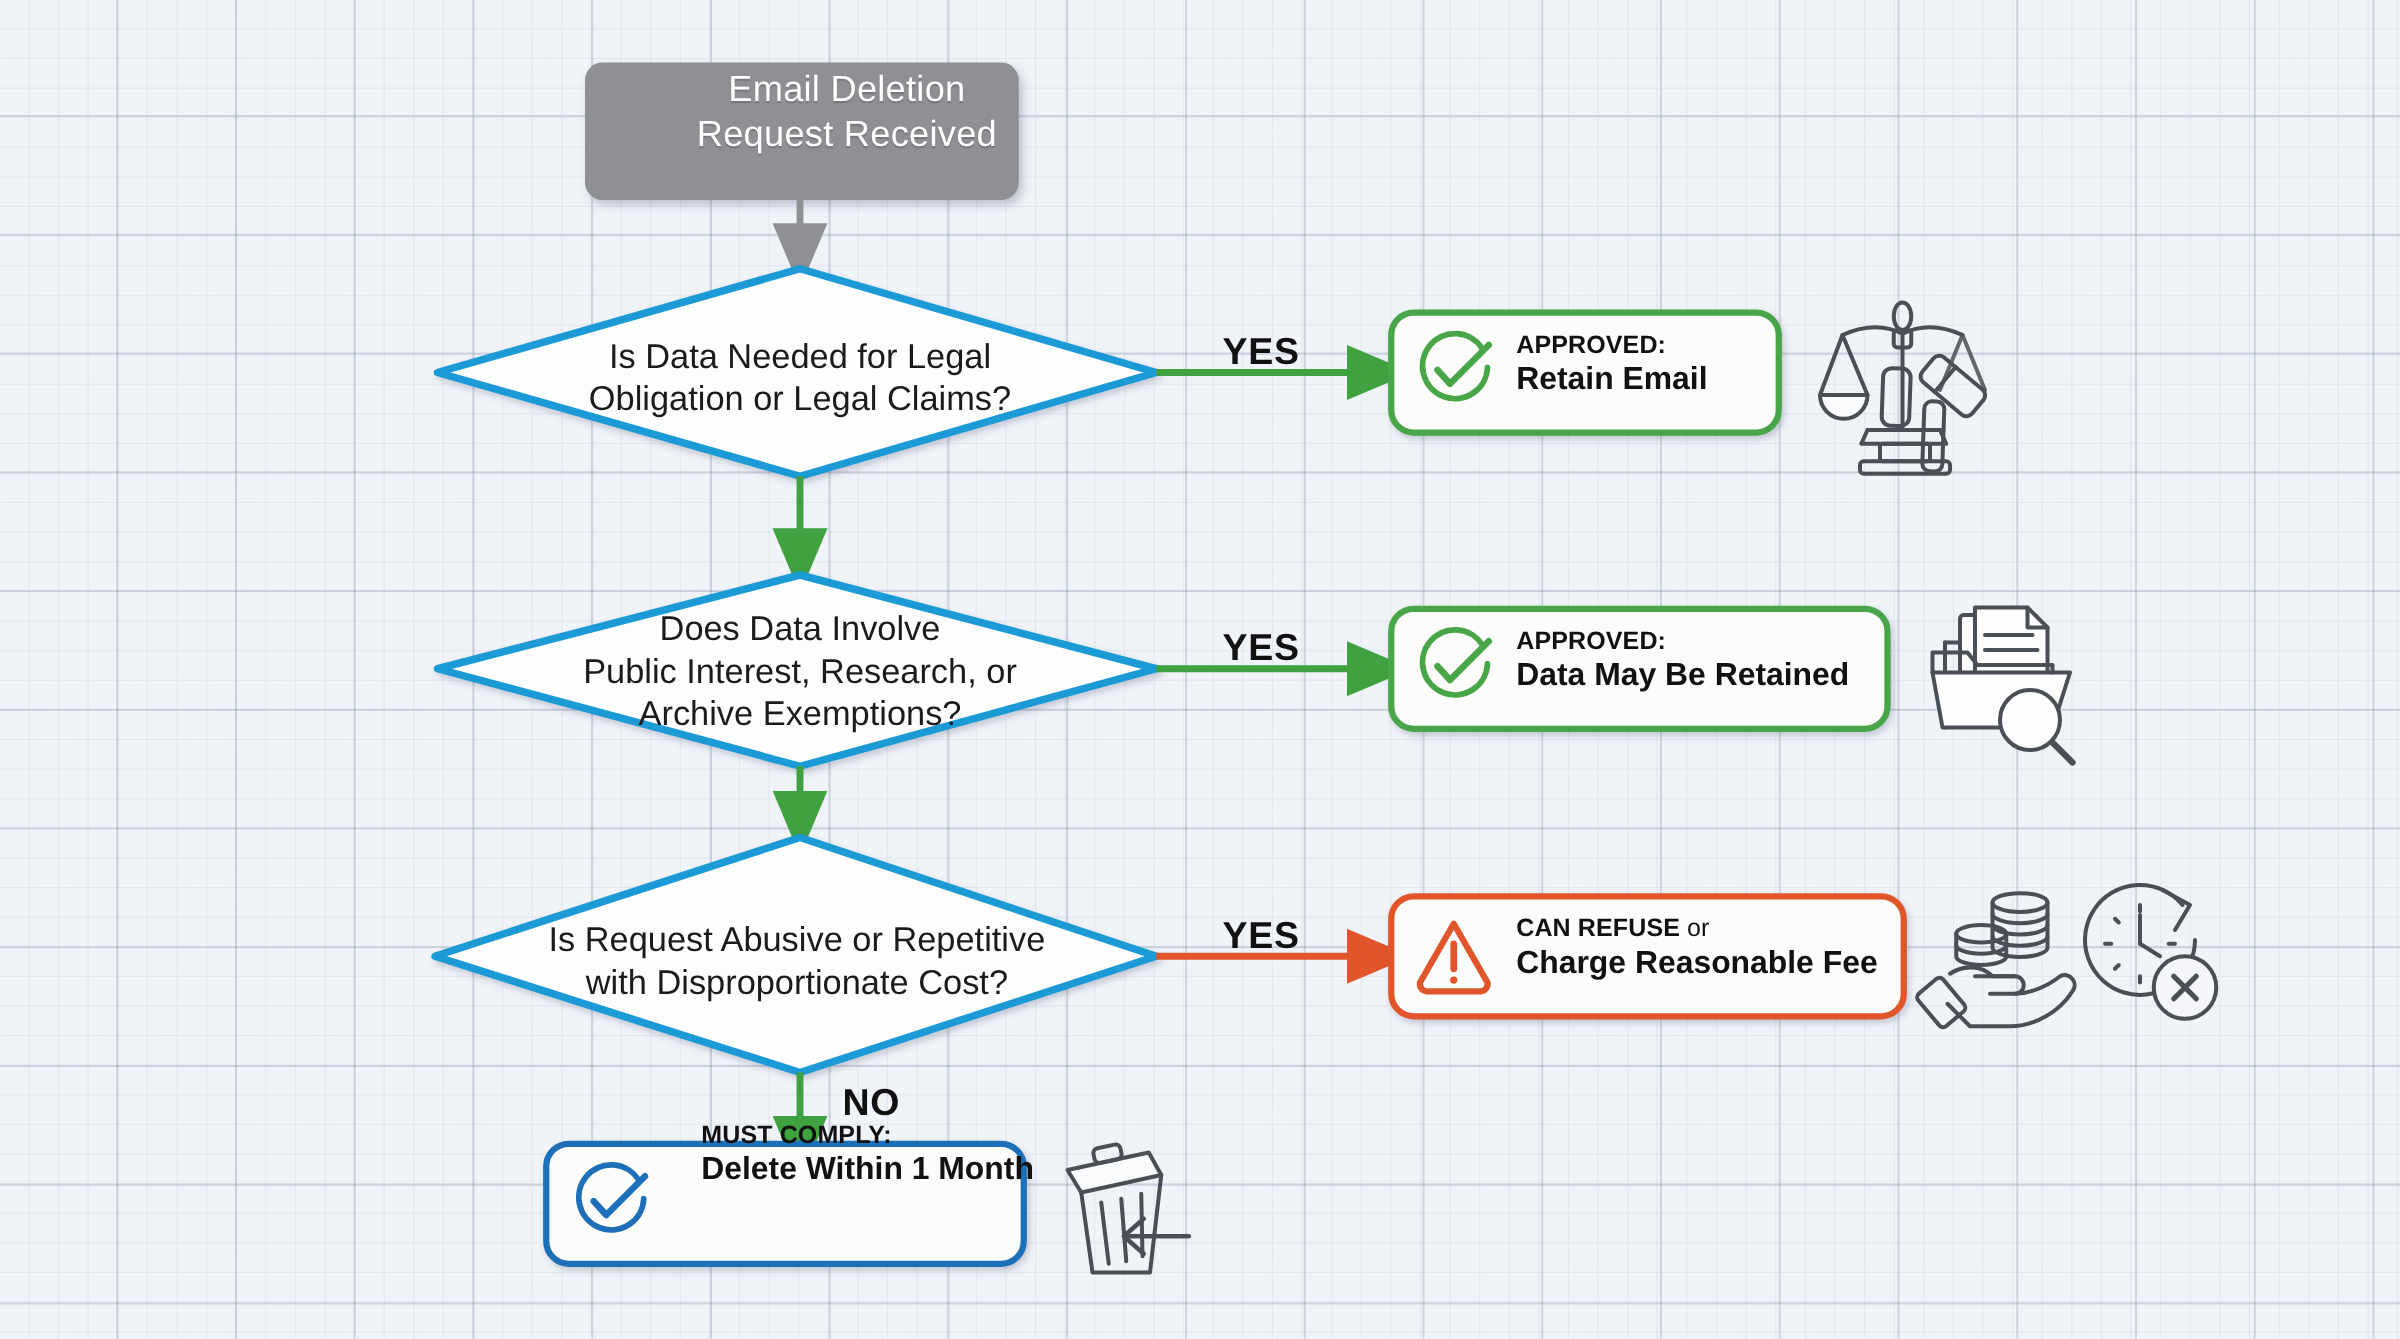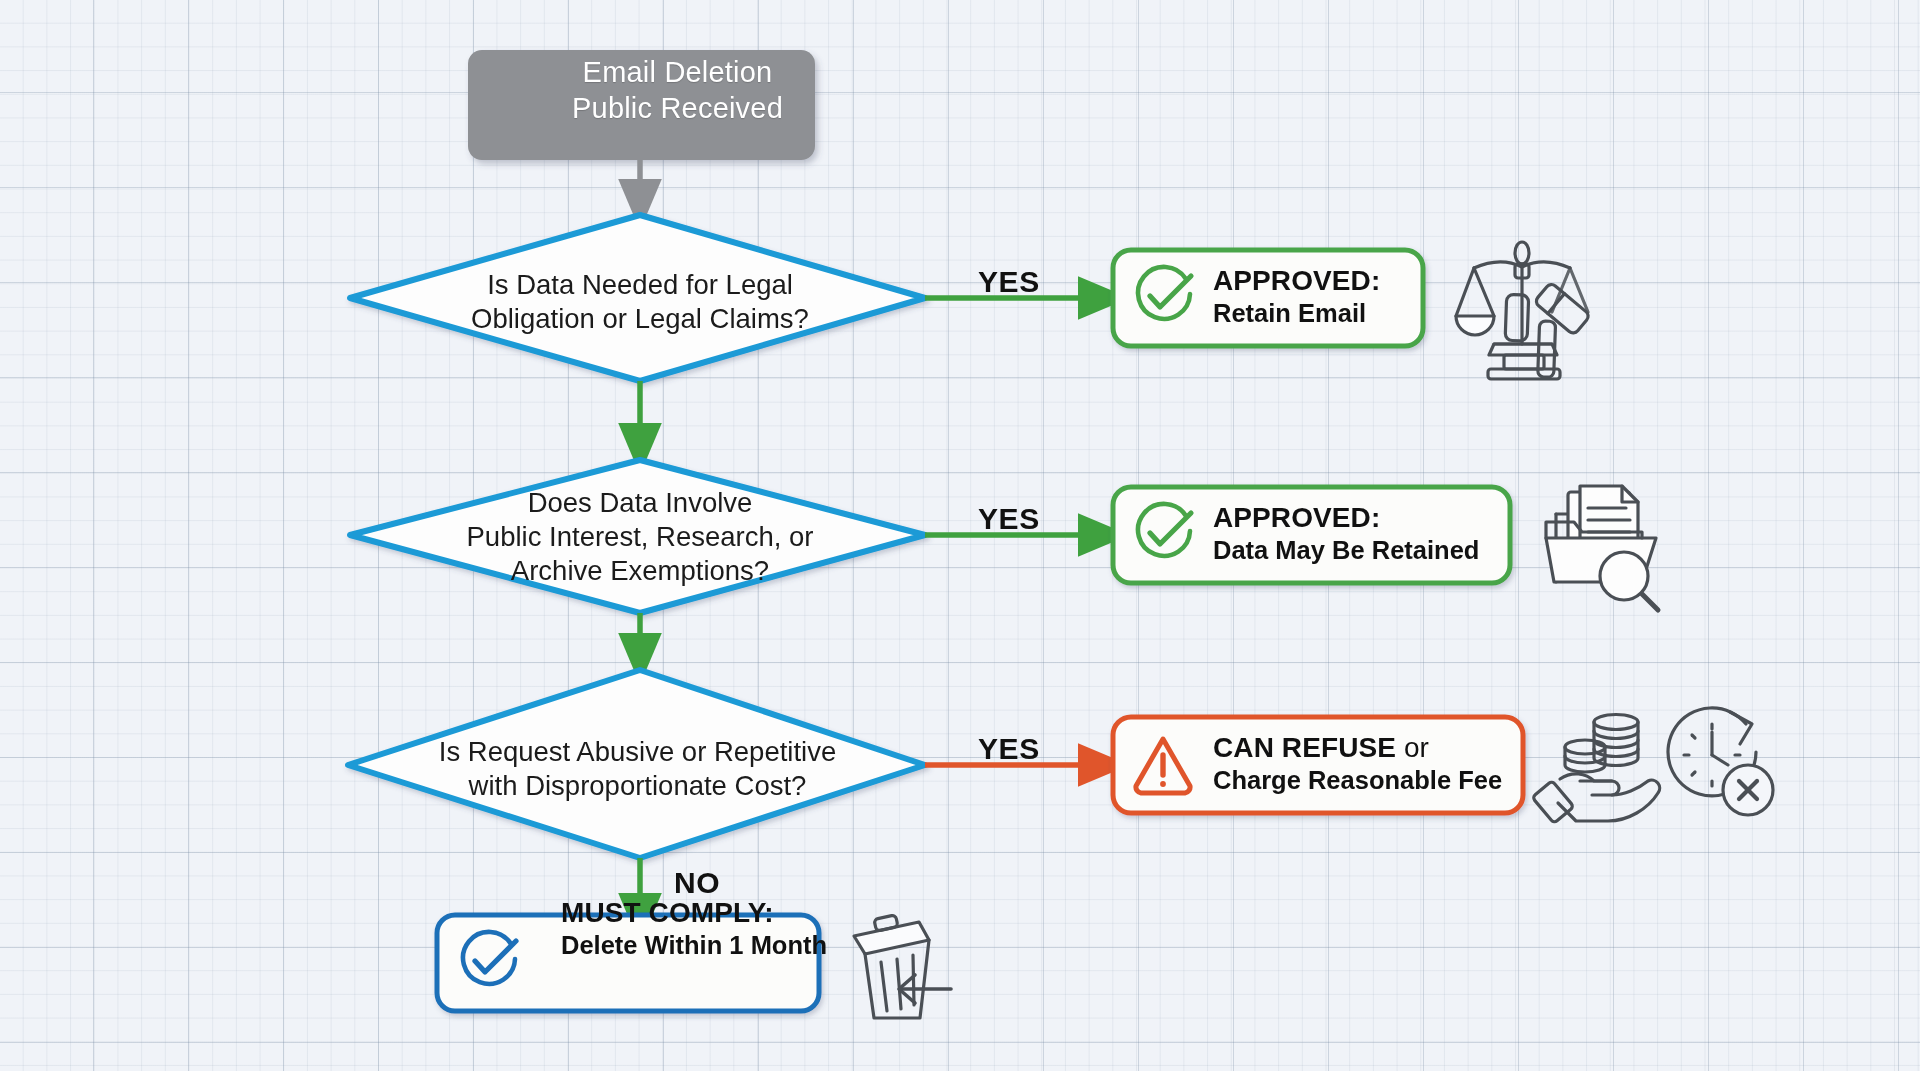--- a/index.html
+++ b/index.html
@@ -24,21 +24,21 @@
 
   
   .nodetext{position:absolute;text-align:center;line-height:1.24;
             pointer-events:none;}
   .start-label{
     color:#ffffff;font-size:29px;letter-spacing:.2px;
     text-shadow:0 1px 1px rgba(0,0,0,.18);
     padding-left:36px;
   }
   .dia-label{color:#1b1b1b;font-size:27.5px;}
-  .result-title{font-weight:bold;font-size:28px;color:#111;letter-spacing:.1px;}
+  .result-title{font-weight:bold;font-size:20px;color:#111;letter-spacing:.1px;}
   .result-sub{font-size:25.5px;color:#111;font-weight:bold;}
   .result-title .reg{font-weight:normal;}
   .edge-label{position:absolute;font-size:30px;font-weight:bold;color:#111;
               letter-spacing:.6px;}
   .resultbox-text{position:absolute;text-align:left;line-height:1.22;}
 </style>
 </head>
 <body>
 
 <div id="stage">
@@ -202,21 +202,21 @@
       <line x1="54" y1="54" x2="58" y2="104"></line>
       <line x1="70" y1="50" x2="71" y2="100"></line>
       <line x1="58" y1="84" x2="108" y2="84" stroke-width="3.6"></line>
       <path d="M72,70 L56,84 L72,98" stroke-width="3.6"></path>
     </g>
 
   </svg>
 
   <div class="nodetext start-label" style="left:468px;top:55px;width:347px;">
     <div>Email Deletion</div>
-    <div>Public Received</div>
+    <div>Request Received</div>
   </div>
 
   <div class="nodetext dia-label" style="left:350px;top:486px;width:580px;">
     <div>Does Data Involve</div>
     <div>Public Interest, Research, or</div>
     <div>Archive Exemptions?</div>
   </div>
 
   <div class="nodetext dia-label" style="left:350px;top:268px;width:580px;">
     <div>Is Data Needed for Legal</div>

